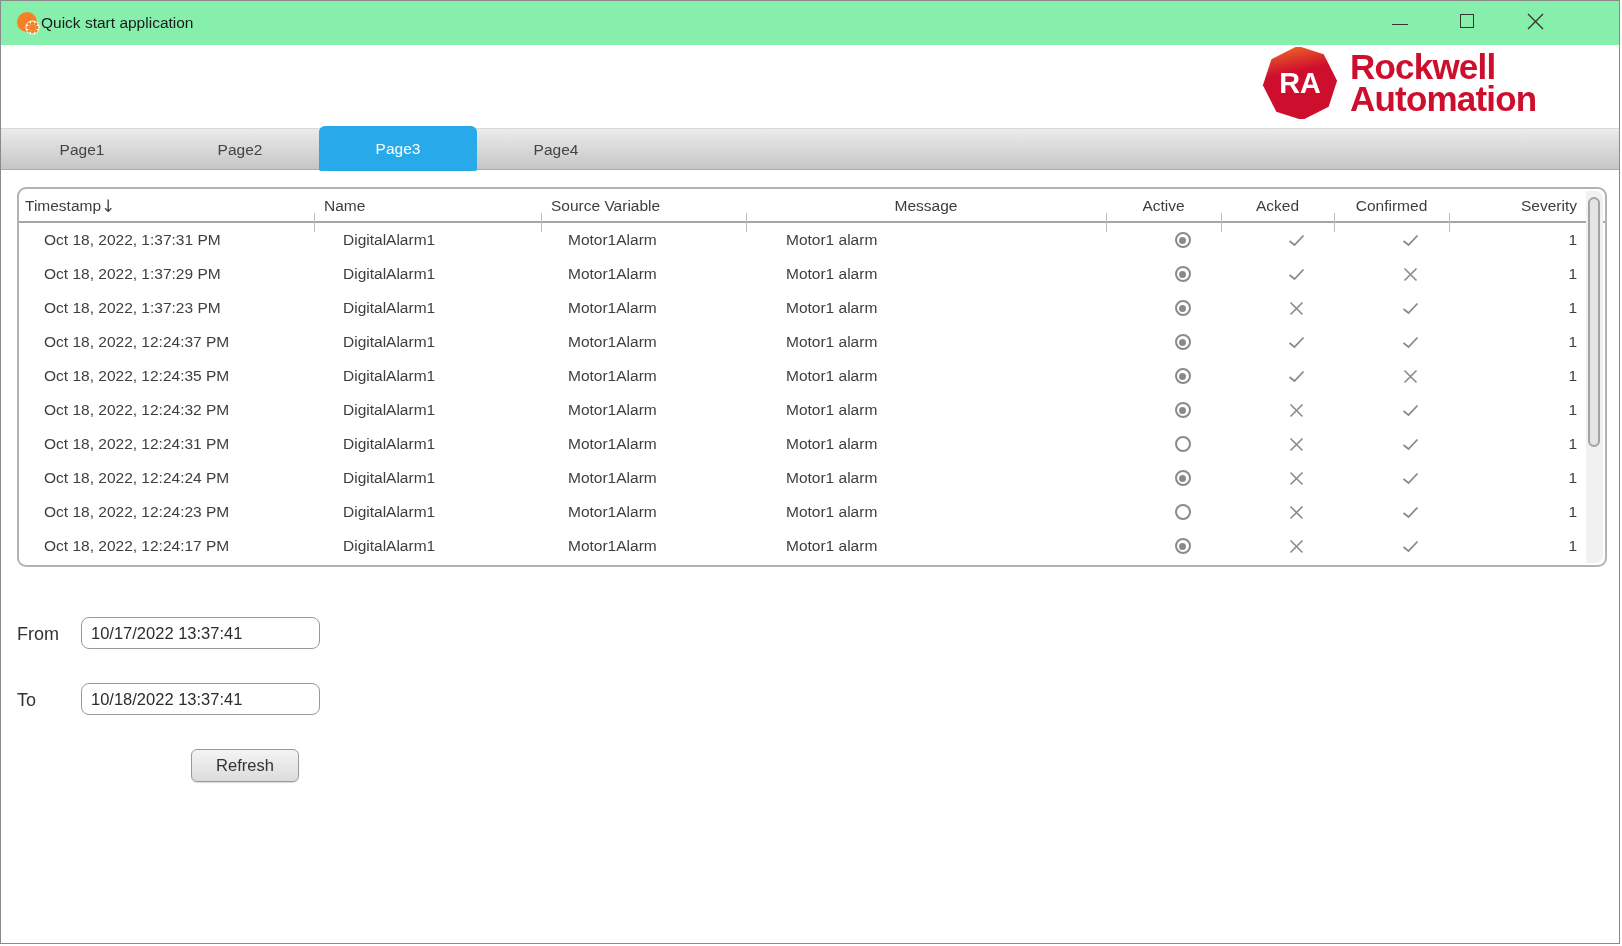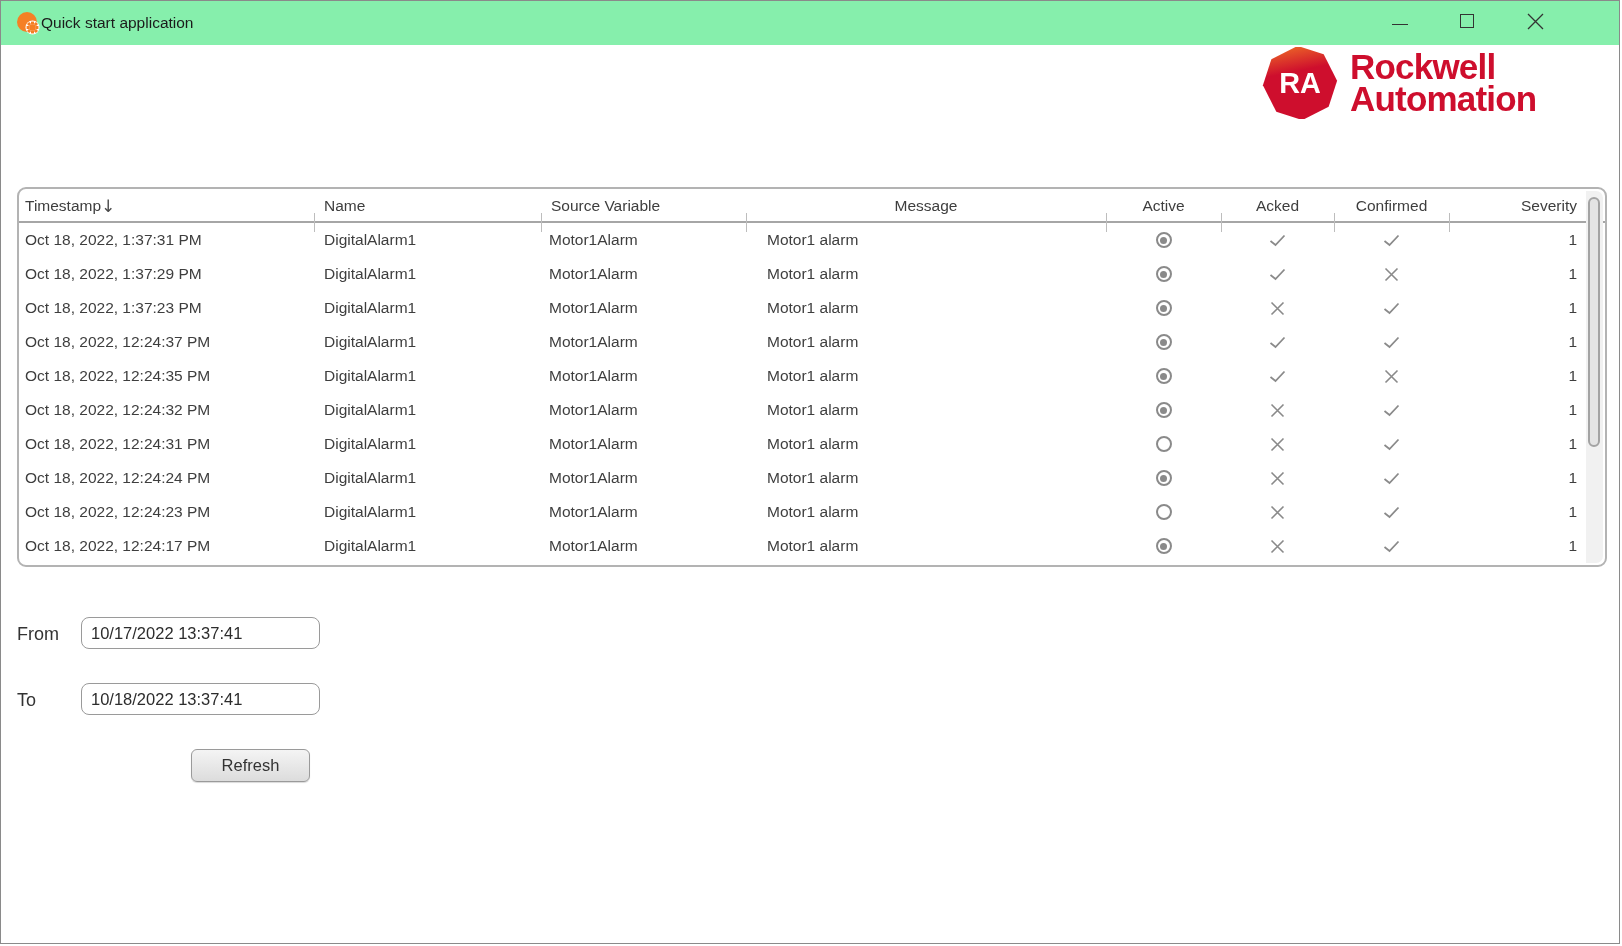--- a/index.html
+++ b/index.html
@@ -35,39 +35,39 @@
                  border:2px solid #b3b3b3; border-radius:9px; background:#fff; overflow:hidden; }
   .tgrid { display:grid; grid-template-columns:295px 227px 205px 360px 115px 113px 115px 1fr; }
   .thead { border-bottom:2px solid #a6a6a6; height:34px; }
   .th { position:relative; display:flex; align-items:center; font-size:15.5px; color:#3e3e3e; height:34px; }
   .th:not(:first-child)::before { content:""; position:absolute; left:0; bottom:-9px; width:1px; height:19px; background:#bdbdbd; }
   .th.left { padding-left:10px; justify-content:flex-start; }
   .th.center { justify-content:center; }
   .th.right { justify-content:flex-end; padding-right:28px; }
   .th-ts { padding-left:6px; justify-content:flex-start; }
   .sort-arrow { color:#4a4a4a; font-size:17px; margin-right:12px; font-family:"DejaVu Sans", sans-serif; }
-  .trow { height:34px; }
+  .trow { height:34px;margin-left:19px; }
   .td { display:flex; align-items:center; font-size:15.5px; color:#3e3e3e; height:34px; }
   .td.left { justify-content:flex-start; }
   .td.center { justify-content:center; }
   .td.right { justify-content:flex-end; padding-right:28px; }
   .pl6 { padding-left:6px; } .pl10 { padding-left:10px; } .pl8 { padding-left:8px; } .pl21 { padding-left:21px; }
 
   .icon-radio { width:16px; height:16px; border:2px solid #8a8a8a; border-radius:50%; position:relative; display:inline-block; }
   .icon-radio.filled::after { content:""; position:absolute; inset:2.5px; background:#8a8a8a; border-radius:50%; }
 
   
   .vscroll { position:absolute; top:2px; right:2px; bottom:2px; width:17px; background:#f1f1f1; border-radius:0 7px 7px 0; }
   .vthumb { position:absolute; top:6px; left:2px; width:12px; height:250px; background:#e4e4e4; border:2px solid #a3a3a3; border-radius:7px; }
 
   
   .flabel { position:absolute; left:16px; font-size:18px; color:#333; }
   .finput { position:absolute; left:80px; width:239px; height:32px; border:1.5px solid #9a9a9a; border-radius:8px;
             font-family:"Liberation Sans", sans-serif; font-size:16.5px; color:#2c2c2c; padding-left:9px; background:#fff; outline:none; }
-  .refresh-btn { position:absolute; left:190px; top:748px; width:119px; height:33px; border:1px solid #9a9a9a; border-radius:6px;
+  .refresh-btn { position:absolute; left:190px; top:748px; width:108px; height:33px; border:1px solid #9a9a9a; border-radius:6px;
                  background:linear-gradient(#f4f4f4,#dcdcdc); font-family:"Liberation Sans", sans-serif;
                  font-size:16.5px; color:#333; box-shadow:0 1px 1px rgba(0,0,0,0.15); cursor:pointer; }
 </style>
 </head>
 <body>
 
 <div class="window">
 
   <div class="titlebar">
     <svg class="app-icon" viewBox="0 0 24 24">
@@ -110,20 +110,26 @@
       </defs>
       <polygon points="31,2 69,2 98,31 98,69 69,98 31,98 2,69 2,31" fill="url(#raGrad)" transform="rotate(18 50 50)"></polygon>
       <text x="50" y="64" text-anchor="middle" font-family="Liberation Sans, sans-serif" font-size="40" font-weight="bold" fill="#fff">RA</text>
     </svg>
     <div class="brand-text">
       <div>Rockwell</div>
       <div>Automation</div>
     </div>
   </div>
 
+  <div class="tabbar">
+    <div class="tab" style="left:2px">Page1</div>
+    <div class="tab" style="left:160px">Page2</div>
+    <div class="tab active" style="left:318px">Page3</div>
+    <div class="tab" style="left:476px">Page4</div>
+  </div>
 
   <div class="alarm-table">
     <div class="tgrid thead">
       <div class="th th-ts">
         <span>Timestamp</span>
         <span class="sort-arrow">↓</span>
       </div>
       <div class="th left">Name</div>
       <div class="th left">Source Variable</div>
       <div class="th center">Message</div>

